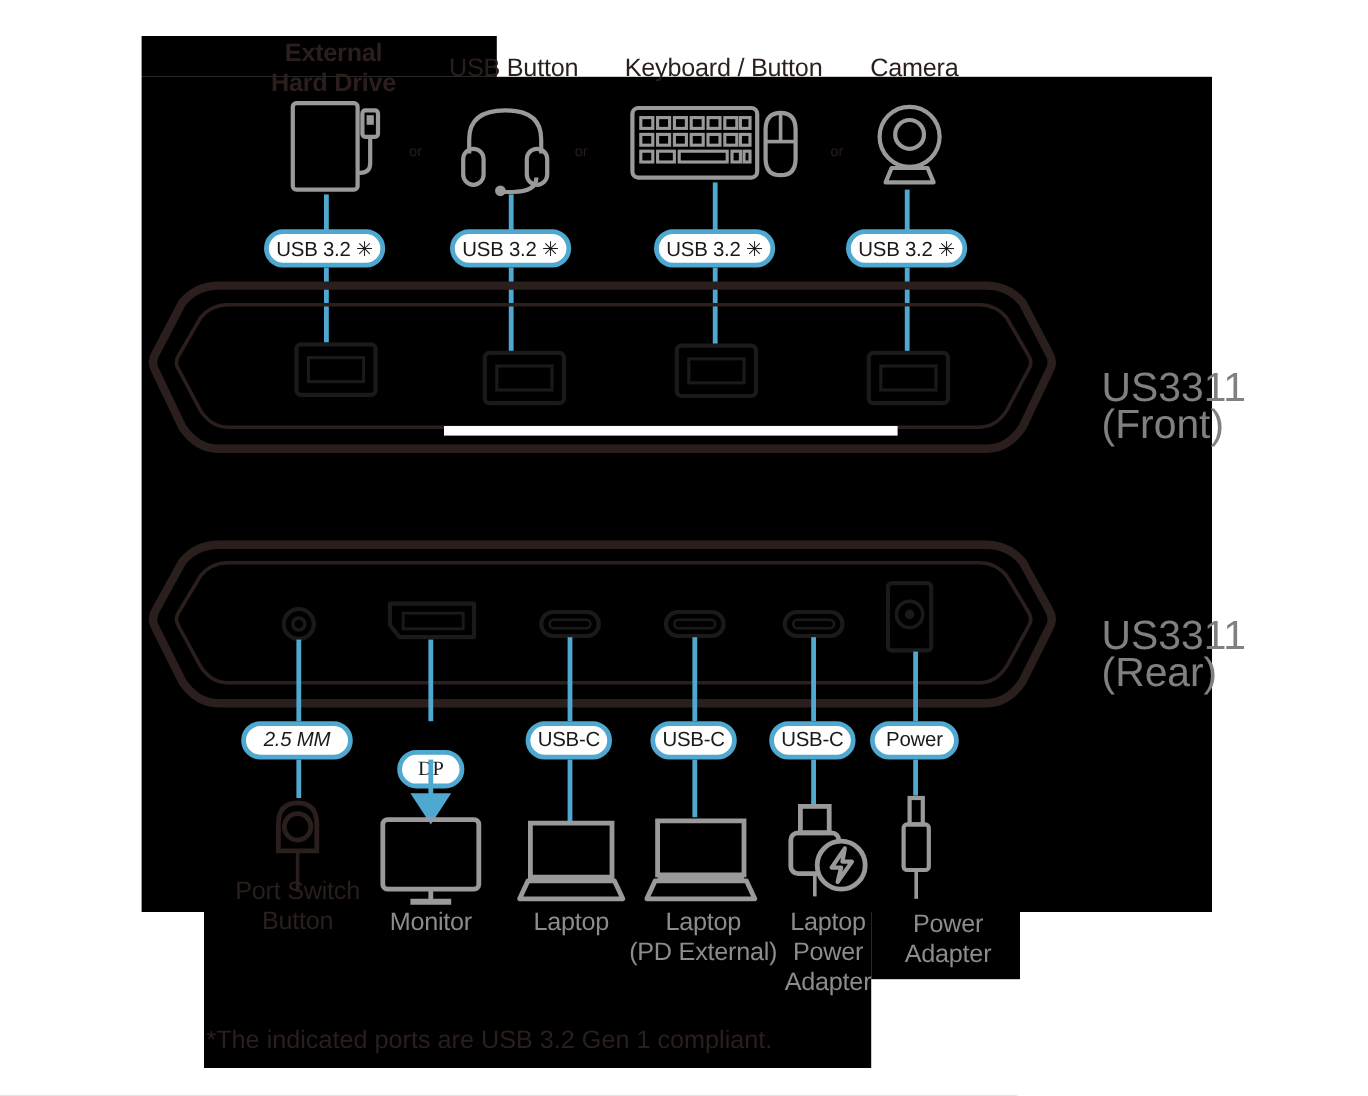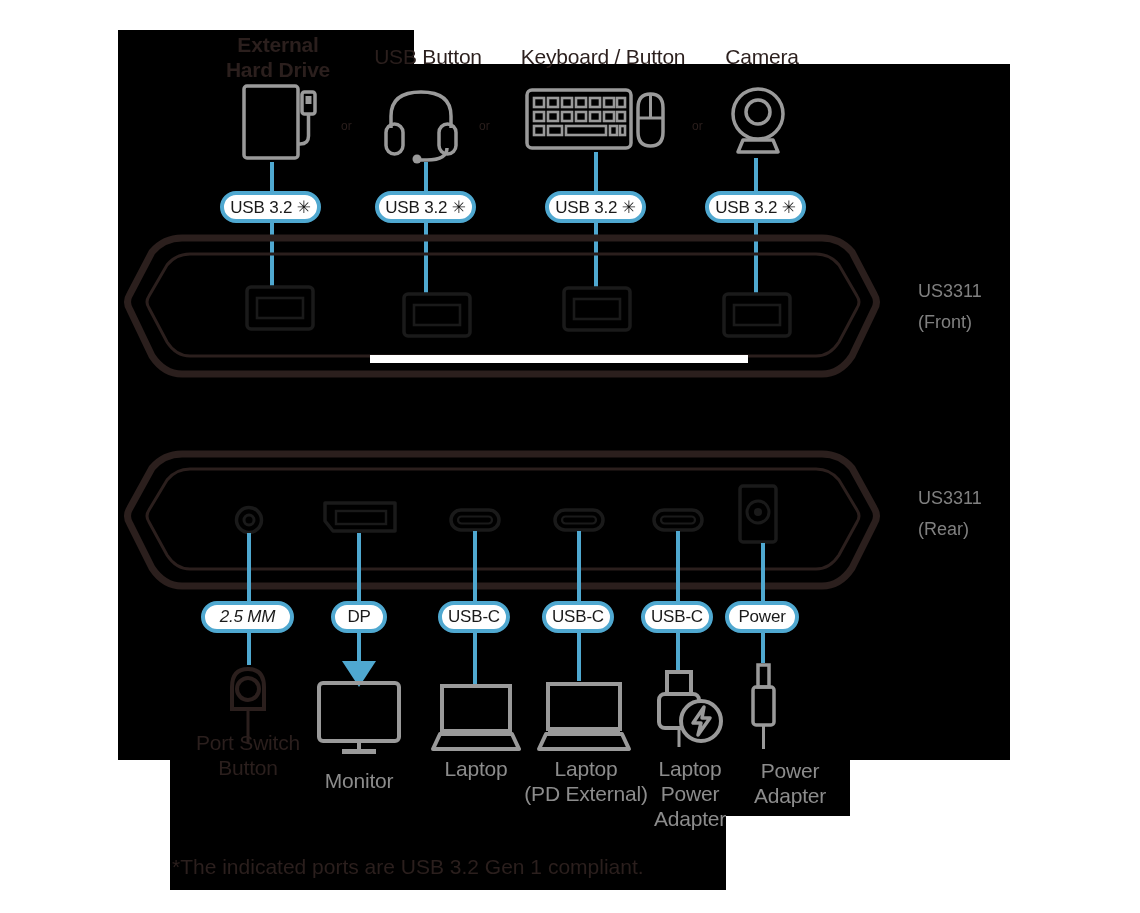--- a/index.html
+++ b/index.html
@@ -48,24 +48,25 @@
   }
   .or-text {
     position: absolute;
     color: #2B1F1D;
     font-size: 12px;
     line-height: 19px;
   }
   .unit-label {
     position: absolute;
     color: #808080;
-    font-size: 18px;
+    font-size: 34px;
     line-height: 31px;
     white-space: pre;
     letter-spacing: 0px;
+    margin-top: 32px;
   }
   .footnote {
     position: absolute;
     color: #2B1F1D;
     font-size: 21px;
     line-height: 24px;
     white-space: pre;
   }
 
   
@@ -288,21 +289,21 @@
   <div class="unit-label" style="left:918px; top:483px;"><span>US3311</span><br><span>(Rear)</span></div>
 
   <div class="cline" style="left:247px; top:533px; height:68px;"></div>
   <div class="cline" style="left:357px; top:533px; height:68px;"></div>
   <div class="cline" style="left:473px; top:531px; height:70px;"></div>
   <div class="cline" style="left:577px; top:531px; height:70px;"></div>
   <div class="cline" style="left:676px; top:531px; height:70px;"></div>
   <div class="cline" style="left:761px; top:543px; height:58px;"></div>
 
   <div class="pill" style="left:201px; top:601px; width:93px;font-style:italic;"><span>2.5 MM</span></div>
-  <div class="pill" style="left:331px; top:601px; width:56px;"><span>DP</span></div>
+  <div class="pill" style="left:331px; top:625px; width:56px;font-family:Liberation Serif, serif;"><span>DP</span></div>
   <div class="pill" style="left:438px; top:601px; width:72px;"><span>USB-C</span></div>
   <div class="pill" style="left:542px; top:601px; width:72px;"><span>USB-C</span></div>
   <div class="pill" style="left:641px; top:601px; width:72px;"><span>USB-C</span></div>
   <div class="pill" style="left:725px; top:601px; width:74px;"><span>Power</span></div>
 
   <div class="cline" style="left:247px; top:633px; height:32px;"></div>
   <div class="cline" style="left:357px; top:633px; height:30px;"></div>
   <div class="arrow-head" style="left:342px; top:661px;"></div>
   <div class="cline" style="left:473px; top:633px; height:54px;"></div>
   <div class="cline" style="left:577px; top:633px; height:48px;"></div>
@@ -353,21 +354,21 @@
   <div class="abs" style="left:748px; top:663px;">
     <svg width="30" height="88" viewBox="0 0 30 88">
       <rect x="10" y="2" width="11" height="22" fill="none" stroke="#9A9A9A" stroke-width="3.5"></rect>
       <rect x="5" y="24" width="21" height="38" rx="3" fill="none" stroke="#9A9A9A" stroke-width="3.5"></rect>
       <line x1="15.5" y1="62" x2="15.5" y2="86" stroke="#9A9A9A" stroke-width="3"></line>
     </svg>
   </div>
 
   <div class="dev-label" style="left:178px; top:730px; width:140px;"><span>Port Switch</span><br><span>Button</span></div>
 
-  <div class="gray-label" style="left:299px; top:756px; width:120px;margin-top:12px;"><span>Monitor</span></div>
+  <div class="gray-label" style="left:299px; top:756px; width:120px;"><span>Monitor</span></div>
 
   <div class="gray-label" style="left:421px; top:756px; width:110px;"><span>Laptop</span></div>
 
   <div class="gray-label" style="left:513px; top:756px; width:146px;"><span>Laptop</span><br><span>(PD External)</span></div>
 
   <div class="gray-label" style="left:640px; top:756px; width:100px;"><span>Laptop</span><br><span>Power</span><br><span>Adapter</span></div>
 
   <div class="gray-label" style="left:738px; top:758px; width:104px;"><span>Power</span><br><span>Adapter</span></div>
 
   <div class="footnote" style="left:172px; top:855px;"><span>*The indicated ports are USB 3.2 Gen 1 compliant.</span></div>

